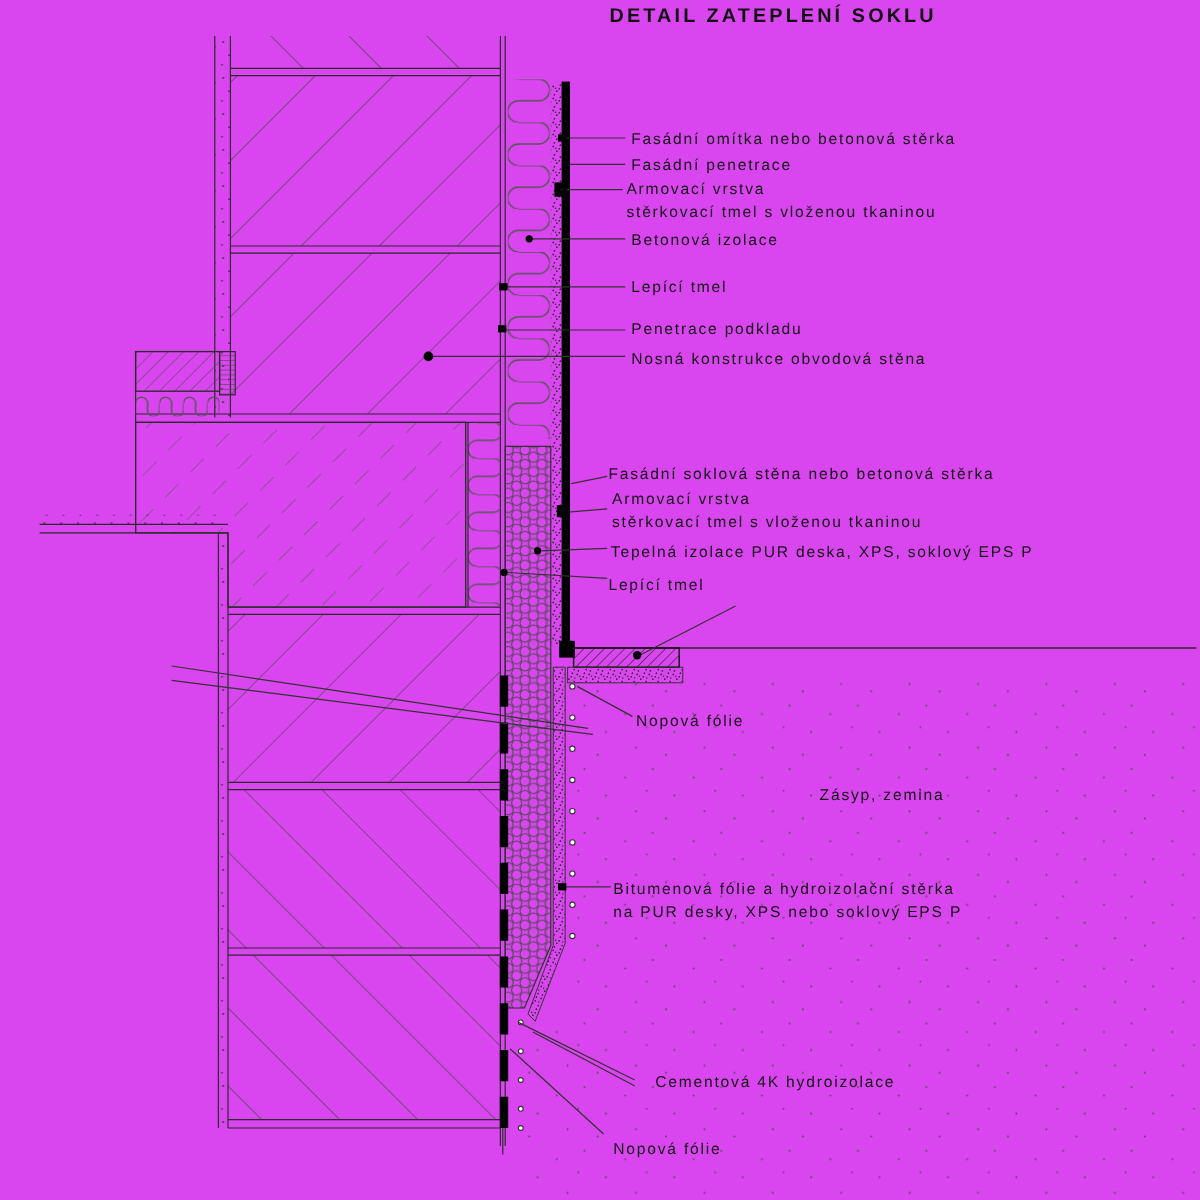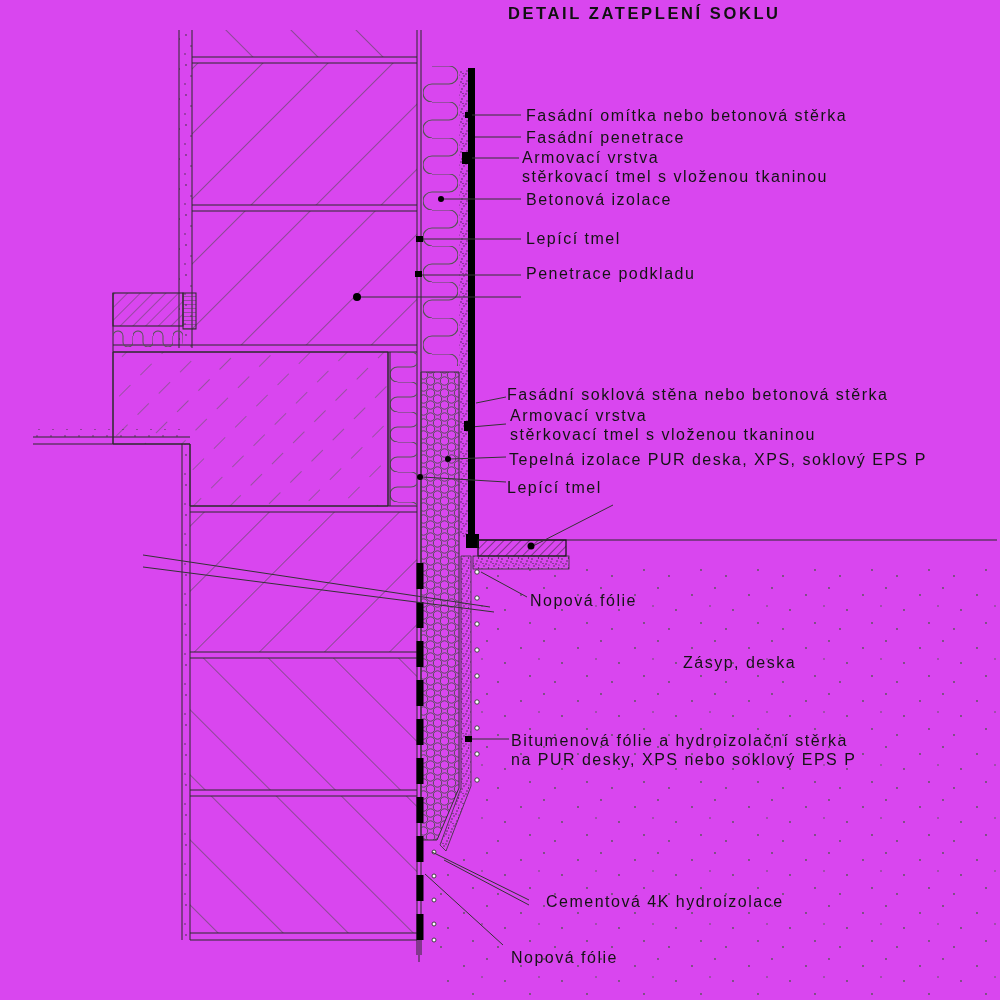--- a/index.html
+++ b/index.html
@@ -1,19 +1,19 @@
 <!DOCTYPE html>
 <html><head>
 <meta charset="utf-8">
 <style>
   html,body{margin:0;padding:0;background:#ffffff;}
   .canvas{position:relative;width:1000px;height:1000px;background:#d946ef;overflow:hidden;
           font-family:"Liberation Sans", sans-serif;}
   .canvas svg{position:absolute;left:0;top:0;}
-  .lbl{position:absolute;font-size:16px;letter-spacing:1.5px;color:#141414;
+  .lbl{position:absolute;font-size:13px;letter-spacing:1.5px;color:#141414;
        white-space:pre-line;line-height:19px;}
   .lbl.single{white-space:nowrap;}
   .title{font-size:16.5px;font-weight:bold;letter-spacing:2.6px;white-space:nowrap;color:#111;}
 </style>
 </head>
 <body>
 
 <div class="canvas">
 
 <svg width="1000" height="1000" viewBox="0 0 1000 1000">
@@ -237,25 +237,26 @@
 
 <div class="lbl title" style="left:508px;top:4px">DETAIL ZATEPLENÍ SOKLU</div>
 
 <div class="lbl single" style="left:526px;top:106px">Fasádní omítka nebo betonová stěrka</div>
 <div class="lbl single" style="left:526px;top:128px">Fasádní penetrace</div>
 <div class="lbl" style="left:522px;top:148px">Armovací vrstva
 stěrkovací tmel s vloženou tkaninou</div>
 <div class="lbl single" style="left:526px;top:190px">Betonová izolace</div>
 <div class="lbl single" style="left:526px;top:229px">Lepící tmel</div>
 <div class="lbl single" style="left:526px;top:264px">Penetrace podkladu</div>
+<div class="lbl single" style="left:526px;top:289px">Nosná konstrukce obvodová stěna</div>
 <div class="lbl single" style="left:507px;top:385px">Fasádní soklová stěna nebo betonová stěrka</div>
 <div class="lbl" style="left:510px;top:406px">Armovací vrstva
 stěrkovací tmel s vloženou tkaninou</div>
 <div class="lbl single" style="left:509px;top:450px">Tepelná izolace PUR deska, XPS, soklový EPS P</div>
 <div class="lbl single" style="left:507px;top:478px">Lepící tmel</div>
 <div class="lbl single" style="left:530px;top:591px">Nopová fólie</div>
-<div class="lbl single" style="left:683px;top:653px">Zásyp, deska</div>
+<div class="lbl single" style="left:683px;top:653px">Zásyp, zemina</div>
 <div class="lbl" style="left:511px;top:731px">Bitumenová fólie a hydroizolační stěrka
 na PUR desky, XPS nebo soklový EPS P</div>
 <div class="lbl single" style="left:546px;top:892px">Cementová 4K hydroizolace</div>
 <div class="lbl single" style="left:511px;top:948px">Nopová fólie</div>
 
 </div>
 
 </body></html>

